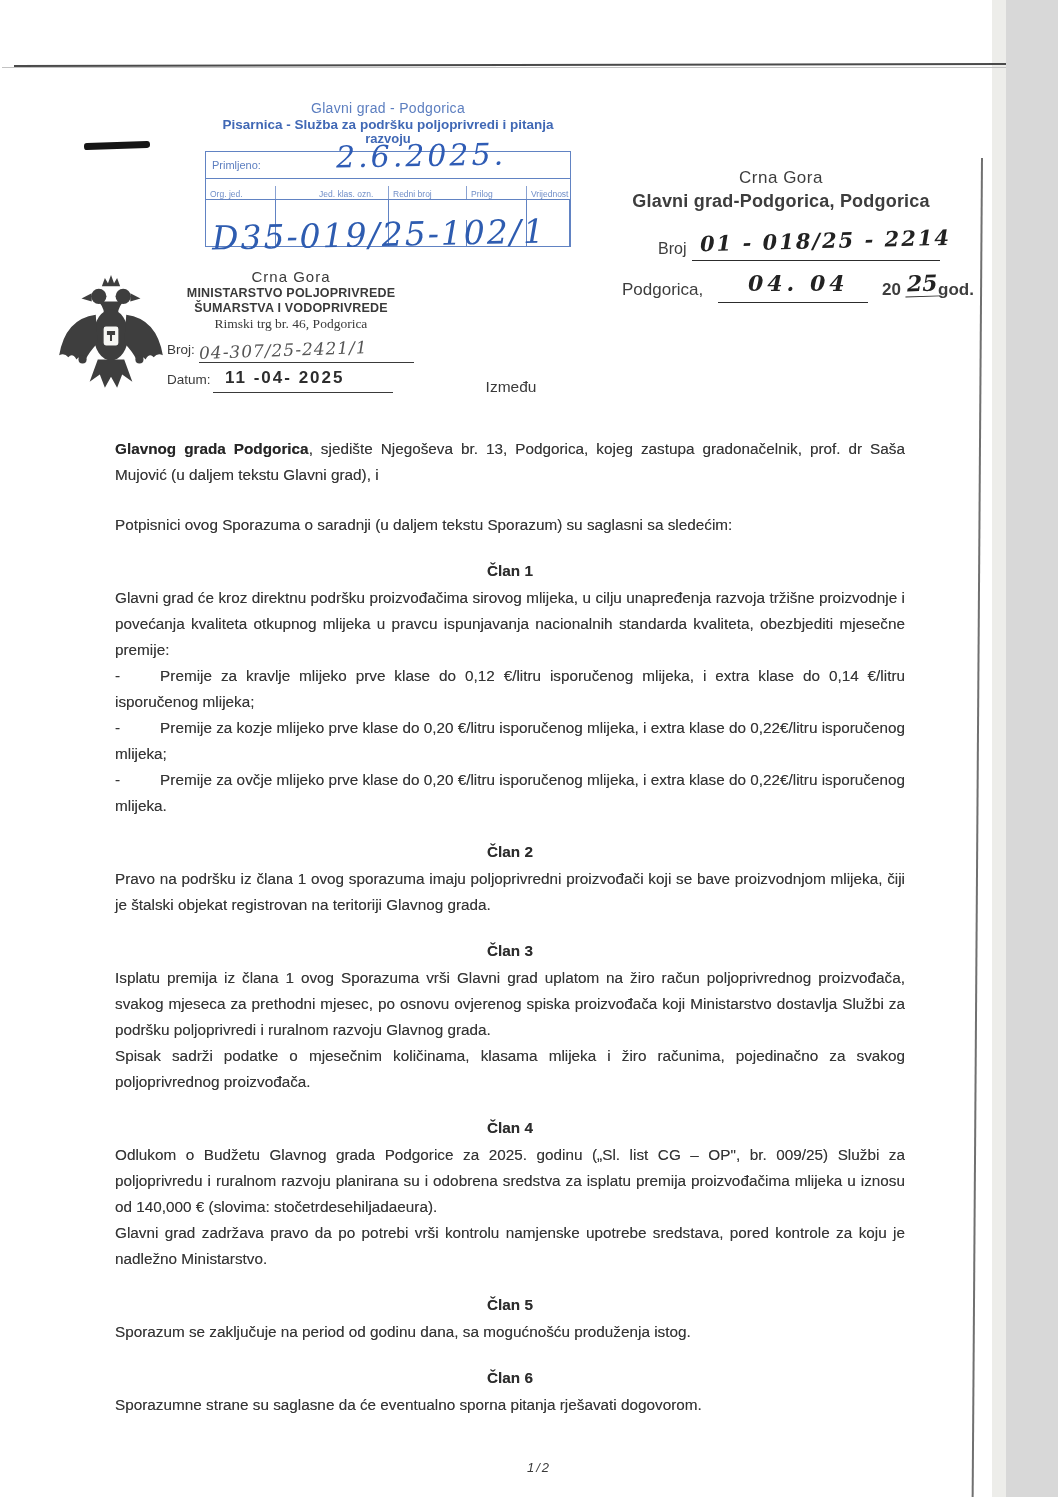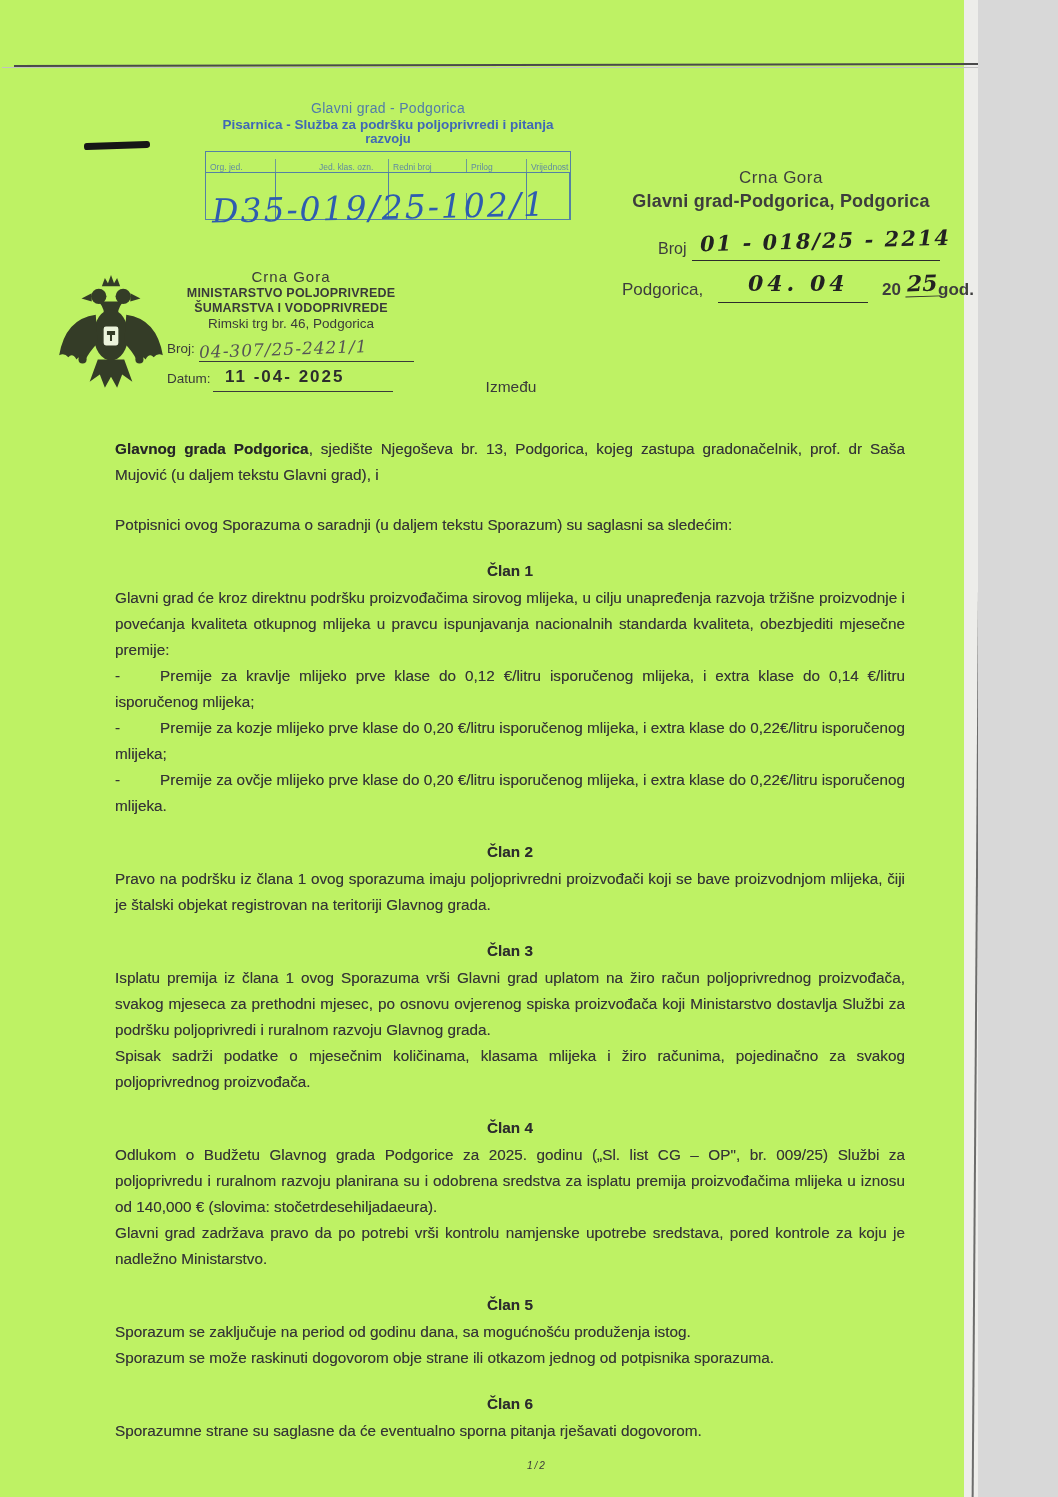--- a/index.html
+++ b/index.html
@@ -1,22 +1,23 @@
 <!DOCTYPE html>
 <html><head>
 <meta charset="utf-8">
 <style>
   html,body{margin:0;padding:0;background:#d8d8d8;}
   .page{
     position:relative;
     width:978px;height:1497px;
-    background:#bef264;
+    background:#ffffff;
     overflow:hidden;
     font-family:"Liberation Sans", sans-serif;
     color:#3a3a3a;
+    padding-left:28px;
   }
   
   .top-rule{position:absolute;left:14px;top:64px;width:1032px;height:2px;background:#4a4a4a;transform:rotate(-0.12deg);}
   .top-rule-echo{position:absolute;left:2px;top:67px;width:1040px;height:1px;background:#c2c2c2;}
   .black-dash{position:absolute;left:84px;top:142px;width:66px;height:7px;background:#161616;border-radius:3px;transform:rotate(-2deg);}
   .edge-line{position:absolute;left:981px;top:158px;width:2px;height:1345px;background:#4c4c4c;opacity:.8;transform:rotate(0.4deg);transform-origin:top left;}
   .edge-strip{position:absolute;right:0;top:0;width:14px;height:100%;background:#ededea;}
 
   
   .pisarnica{position:absolute;left:205px;top:100px;width:366px;color:#4068b5;}
@@ -51,58 +52,62 @@
   .city-year-prefix{position:absolute;left:282px;top:6px;font-size:17px;font-weight:600;}
   .city-year-hand{position:absolute;left:305px;top:-4px;font-size:22px;border-bottom:1.8px solid #2c2c2c;padding:0 2px 0 2px;transform:rotate(-2deg);}
   .city-year-suffix{position:absolute;left:338px;top:6px;font-size:17px;font-weight:700;}
 
   
   .minst{position:absolute;left:55px;top:268px;width:360px;color:#3a3a3a;}
   .min-eagle{position:absolute;left:0;top:6px;opacity:.85;filter:blur(.3px);}
   .min-text{position:absolute;left:112px;top:0;width:248px;text-align:center;}
   .min-line1{font-size:15px;letter-spacing:1px;}
   .min-line2,.min-line3{font-size:12.5px;font-weight:700;letter-spacing:.2px;margin-top:1px;}
-  .min-line4{font-size:13.5px;margin-top:1px;}
+  .min-line4{font-size:13.5px;margin-top:1px;font-family:Liberation Serif, serif;}
   .min-broj-row{position:relative;height:28px;margin-top:8px;text-align:left;}
   .min-label{font-size:13.5px;}
   .min-broj-line{position:absolute;left:32px;top:22px;width:215px;border-bottom:1.5px solid #3a3a3a;}
   .min-broj-value{position:absolute;left:32px;top:0px;font-size:17px;font-style:italic;color:#555;letter-spacing:1px;transform:rotate(-2deg);white-space:nowrap;font-family:"DejaVu Serif", serif;}
   .min-datum-row{position:relative;height:26px;margin-top:2px;text-align:left;}
   .min-datum-line{position:absolute;left:46px;top:22px;width:180px;border-bottom:1.5px solid #3a3a3a;}
   .min-datum-value{position:absolute;left:58px;top:-2px;font-size:17px;font-weight:700;color:#2d2d2d;letter-spacing:2px;white-space:nowrap;}
 
   
   .doc-title{position:absolute;left:115px;top:326px;width:792px;text-align:center;font-size:17px;font-weight:700;letter-spacing:.6px;color:#2e2e2e;}
   .doc-subtitle{position:absolute;left:115px;top:378px;width:792px;text-align:center;font-size:15.5px;color:#3a3a3a;}
   .body-flow{position:absolute;left:115px;top:436px;width:790px;font-size:15.3px;line-height:26px;color:#353535;text-shadow:0 0 .5px rgba(70,70,70,.55);}
   .para{text-align:justify;margin:0 0 19px 0;}
   .para b{color:#262626;}
   .preamble{margin:24px 0 0 0;}
   .art-heading{text-align:center;font-weight:700;color:#2c2c2c;margin:20px 0 1px 0;}
   .art-p{text-align:justify;margin:0;}
   .bullet{text-align:justify;margin:0;}
   .tab{display:inline-block;width:40px;}
-  .footer-page{position:absolute;left:527px;top:1460px;font-size:10px;font-style:italic;color:#3a3a3a;letter-spacing:2px;}
+  .footer-page{position:absolute;left:527px;top:1460px;font-size:13px;font-style:italic;color:#3a3a3a;letter-spacing:2px;}
 </style>
 </head>
 <body>
 
 <div class="page">
 
   <div class="edge-strip"></div>
   <div class="top-rule"></div>
   <div class="top-rule-echo"></div>
   <div class="black-dash"></div>
   <div class="edge-line"></div>
 
   <div class="pisarnica">
     <div class="pis-line1">Glavni grad - Podgorica</div>
     <div class="pis-line2">Pisarnica - Služba za podršku poljoprivredi i pitanja</div>
     <div class="pis-line3">razvoju</div>
     <div class="pis-table">
+      <div class="pis-row1">
+        <span class="pis-received-label">Primljeno:</span>
+        <span class="pis-handdate">2.6.2025.</span>
+      </div>
       <div class="pis-row2">
         <div class="pis-cell c1">Org. jed.</div>
         <div class="pis-cell c2">Jed. klas. ozn.</div>
         <div class="pis-cell c3">Redni broj</div>
         <div class="pis-cell c4">Prilog</div>
         <div class="pis-cell c5">Vrijednost</div>
       </div>
       <div class="pis-row3">
         <div class="pis-cell empty c1"></div>
         <div class="pis-cell empty c2"></div>
@@ -187,21 +192,20 @@
     <div class="art-heading">Član 3</div>
     <p class="art-p">Isplatu premija iz člana 1 ovog Sporazuma vrši Glavni grad uplatom na žiro račun poljoprivrednog proizvođača, svakog mjeseca za prethodni mjesec, po osnovu ovjerenog spiska proizvođača koji Ministarstvo dostavlja Službi za podršku poljoprivredi i ruralnom razvoju Glavnog grada.</p>
     <p class="art-p">Spisak sadrži podatke o mjesečnim količinama, klasama mlijeka i žiro računima, pojedinačno za svakog poljoprivrednog proizvođača.</p>
 
     <div class="art-heading">Član 4</div>
     <p class="art-p">Odlukom o Budžetu Glavnog grada Podgorice za 2025. godinu („Sl. list CG – OP", br. 009/25) Službi za poljoprivredu i ruralnom razvoju planirana su i odobrena sredstva za isplatu premija proizvođačima mlijeka u iznosu od 140,000 € (slovima: stočetrdesehiljadaeura).</p>
     <p class="art-p">Glavni grad zadržava pravo da po potrebi vrši kontrolu namjenske upotrebe sredstava, pored kontrole za koju je nadležno Ministarstvo.</p>
 
     <div class="art-heading">Član 5</div>
     <p class="art-p">Sporazum se zaključuje na period od godinu dana, sa mogućnošću produženja istog.</p>
-    <p class="art-p">Sporazum se može raskinuti dogovorom obje strane ili otkazom jednog od potpisnika sporazuma.</p>
 
     <div class="art-heading">Član 6</div>
     <p class="art-p">Sporazumne strane su saglasne da će eventualno sporna pitanja rješavati dogovorom.</p>
   </div>
 
   <div class="footer-page">1/2</div>
 
 </div>
 
 </body></html>

